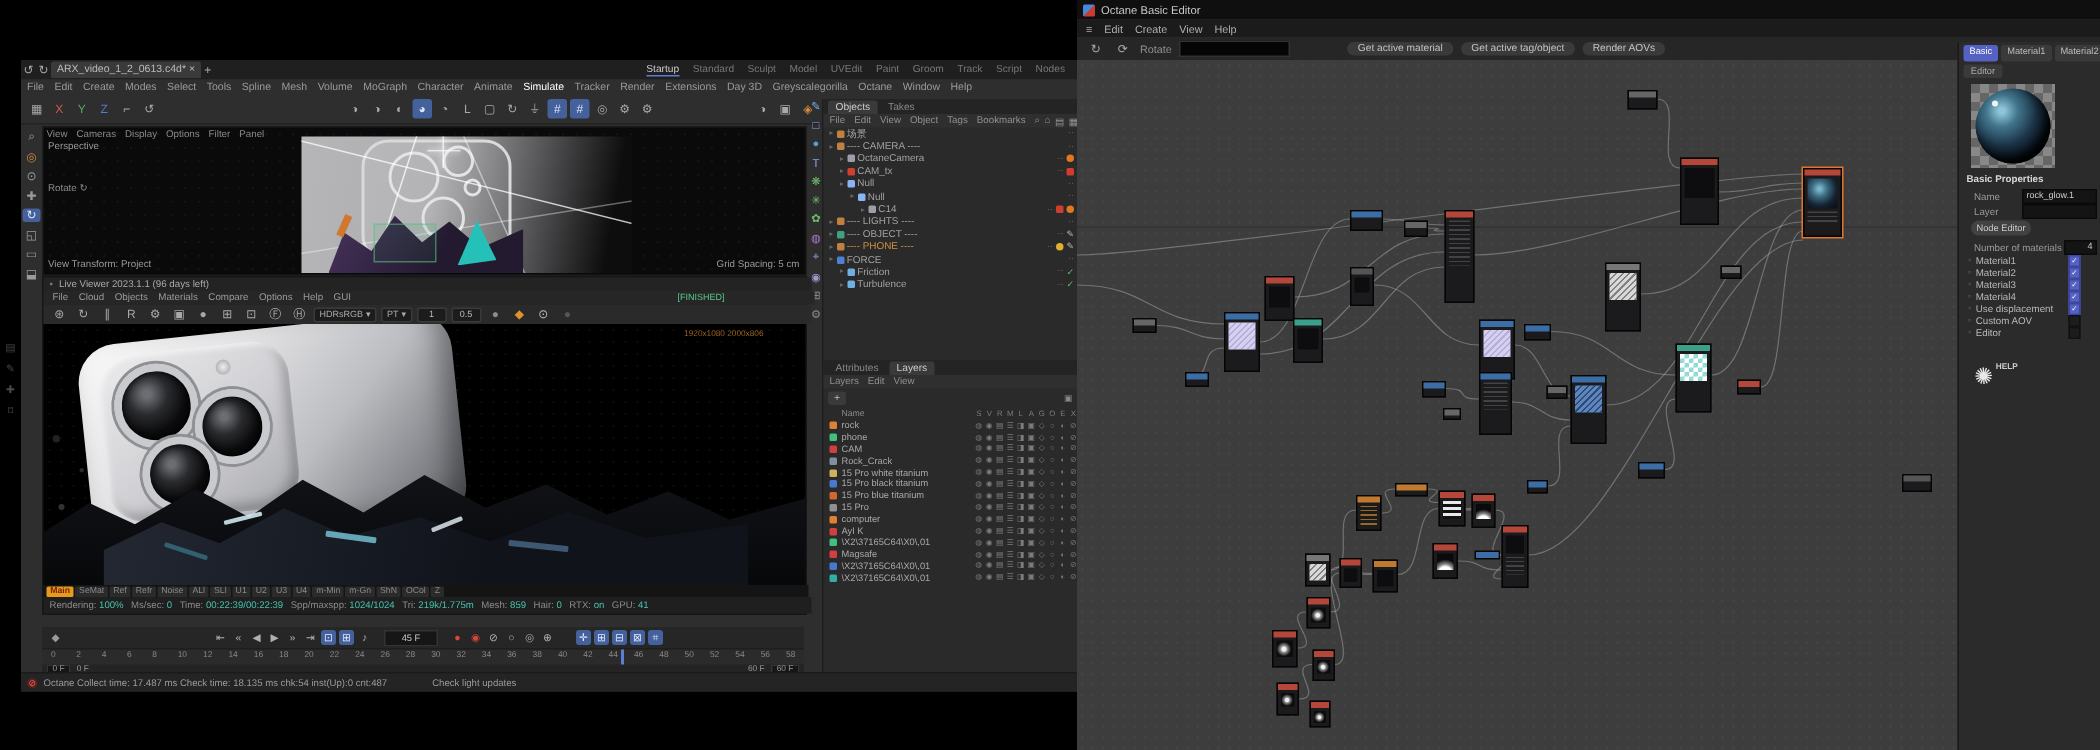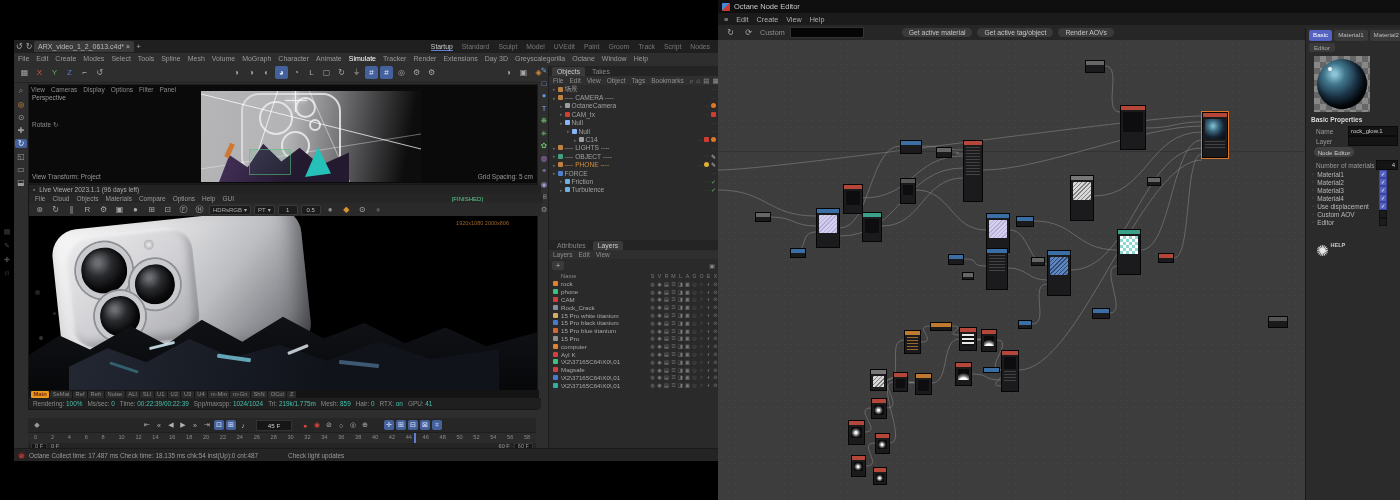--- a/index.html
+++ b/index.html
@@ -834,33 +834,33 @@
 <div id="fstrip" class="ab">
     <span>▤</span>
     <span>✎</span>
     <span>✚</span>
     <span>⌑</span>
   </div>
 
 <div id="oct" class="ab">
   <div class="otitle ab">
     <span class="oicon"></span>
-    <span>Octane Node Editor</span>
+    <span>Octane Basic Editor</span>
   </div>
   <div class="omenu ab" id="on-menus">
       <span>≡</span>
       <span>Edit</span>
       <span>Create</span>
       <span>View</span>
       <span>Help</span>
     </div>
   <div class="otool ab" id="on-toolbar">
       <span class="tbico">↻</span>
       <span class="tbico">⟳</span>
-      <span>Custom</span>
+      <span>Rotate</span>
       <span class="osearch"></span>
       <span style="width: 28px;"></span>
       <span class="opill">Get active material</span>
       <span class="opill">Get active tag/object</span>
       <span class="opill">Render AOVs</span>
     </div>
 
   <div id="graph" class="ab">
     <div class="hline ab"></div>
     <svg id="wires" class="ab" width="587" height="460">

